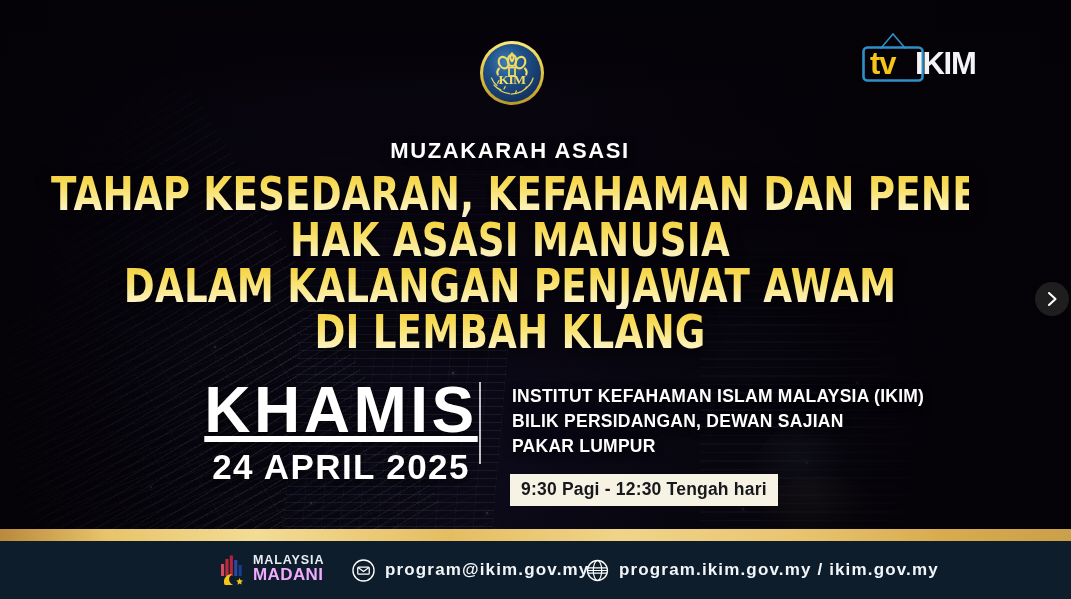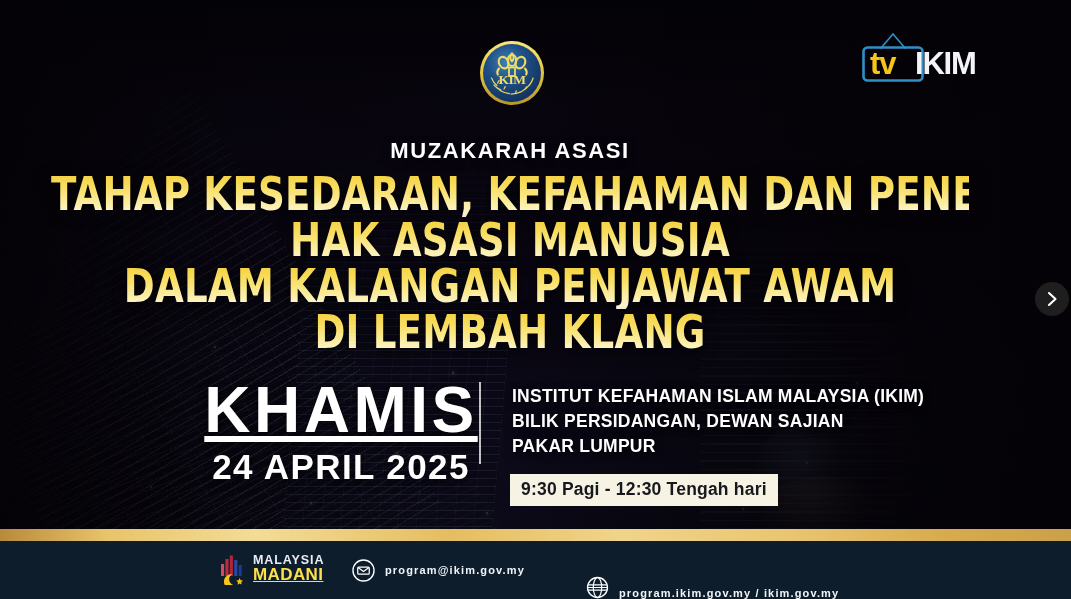--- a/index.html
+++ b/index.html
@@ -236,31 +236,31 @@
     width:1071px; height:58px;
     background:#0e1d2c;
     display:flex; align-items:center;
   }
   .madani {
     position:absolute; left:218px; top:12px;
     display:flex; align-items:center; gap:5px;
   }
   .madani-text { line-height:1.02; }
   .madani-l1 { color:#e9edf3; font-size:12.5px; font-weight:700; letter-spacing:.9px; }
-  .madani-l2 { color:#fde047; font-size:17px; font-weight:900; letter-spacing:.4px; margin-top:-1px;text-decoration:underline; }
+  .madani-l2 { color:#f0abfc; font-size:17px; font-weight:900; letter-spacing:.4px; margin-top:-1px; }
 
   .contact {
     position:absolute; top:0; height:58px;
     display:flex; align-items:center; gap:10px;
     color:#f1f5f9;
-    font-size:11px; font-weight:700;
+    font-size:17px; font-weight:700;
     letter-spacing:1.15px;
   }
   .contact-email { left:352px; }
-  .contact-web { left:586px;align-items:flex-end; }
+  .contact-web { left:586px; }
 
   .circ-icon {
     width:23px; height:23px; flex:0 0 23px;
     display:block;
   }
 
   
   .next-btn {
     position:absolute; right:2px; top:282px;
     width:34px; height:34px; border-radius:50%;

